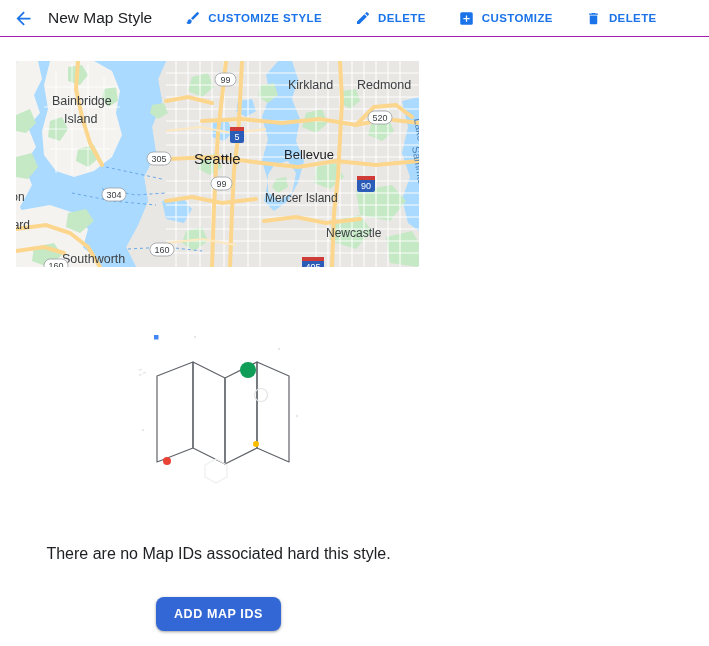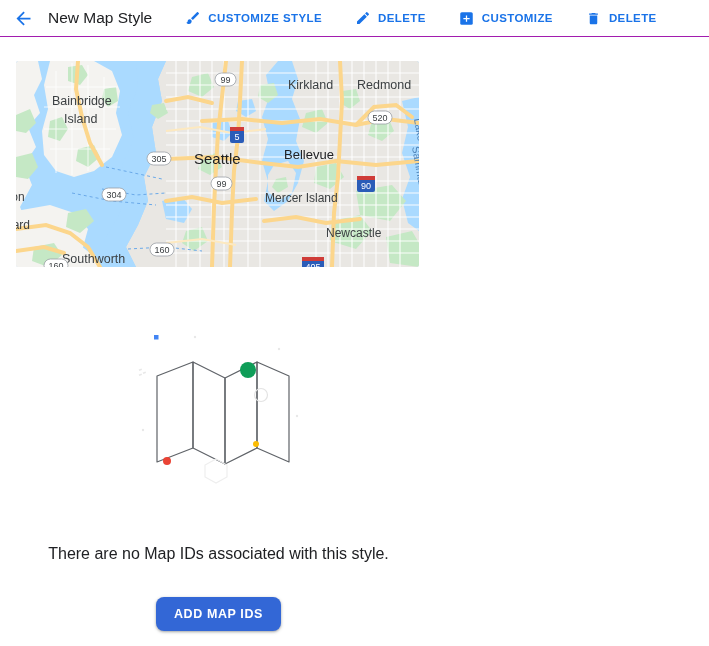--- a/index.html
+++ b/index.html
@@ -377,16 +377,16 @@
         <rect x="14" y="52" width="3" height="1.6" transform="rotate(-20 15 53)"></rect>
         <rect x="10" y="54" width="3" height="1.6" transform="rotate(-20 11 55)"></rect>
         <circle cx="66" cy="17" r="1.2"></circle>
         <circle cx="150" cy="29" r="1.2"></circle>
         <circle cx="14" cy="110" r="1.2"></circle>
         <circle cx="168" cy="96" r="1.2"></circle>
       </g>
     </svg>
   </div>
 
-  <div id="empty-message">There are no Map IDs associated with this style.</div>
+  <div id="empty-message">There are no Map IDs associated hard this style.</div>
 
   <button id="add-map-ids-button">ADD MAP IDS</button>
 </div>
 
 </body></html>

